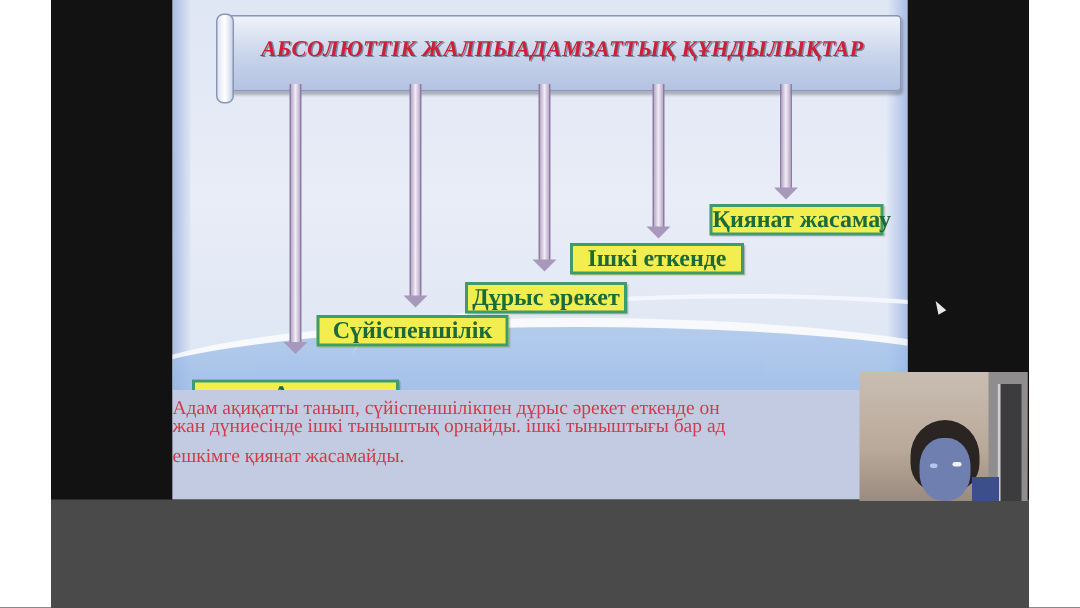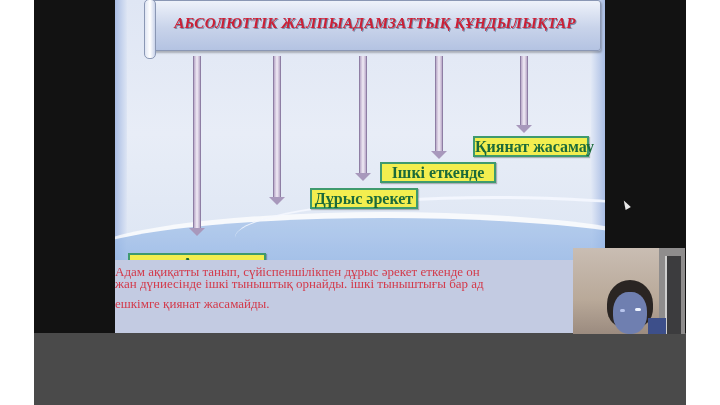--- a/index.html
+++ b/index.html
@@ -10,21 +10,21 @@
     .slide { position:absolute; left:115px; top:0; width:490px; height:333px;
              background: linear-gradient(180deg,#dfe6f4 0%,#e8edf7 40%,#dfe7f4 70%,#c9d8ef 100%); overflow:hidden; }
     .slide-left-band { position:absolute; left:0; top:0; width:12px; height:260px;
              background: linear-gradient(90deg,#a9bde4,#dde5f4); }
     .slide-right-band { position:absolute; right:0; top:0; width:14px; height:260px;
              background: linear-gradient(270deg,#a9bde4,#e2e9f6); }
     .swoosh1 { position:absolute; left:-40px; top:212px; width:620px; height:90px; border-radius:50%;
              border-top:6px solid #ffffff; background: linear-gradient(180deg,#a6c3ea,#7fa7e0); opacity:0.75; }
     .swoosh2 { position:absolute; left:120px; top:196px; width:520px; height:80px; border-radius:50%;
              border-top:3px solid #f5f8ff; background:transparent; opacity:0.9; }
-    .banner { position:absolute; left:34px; top:0; width:450px; height:49px;
+    .banner { position:absolute; left:34px; top:10px; width:450px; height:49px;
              background: linear-gradient(180deg,#eef2fa 0%,#c8d3ea 55%,#b4c3e2 100%);
              border:1px solid #8a97b4; border-radius:3px; box-shadow:1px 2px 2px rgba(0,0,0,0.25); }
     .scroll-roll { position:absolute; left:-6px; top:-2px; width:10px; height:58px;
              background: linear-gradient(90deg,#dfe5f3,#ffffff,#c9d3ea); border:1px solid #8a97b4; border-radius:5px; }
     .banner-title { position:absolute; left:8px; right:8px; top:14px; text-align:center;
              color:#cc2036; font-weight:bold; font-style:italic; font-size:15px; letter-spacing:0.3px;
              text-shadow: 1px 1px 0 #7a8aa8; white-space:nowrap; }
     .arrow { position:absolute; width:6px; background: linear-gradient(90deg,#b9a8c8,#f1ecf6,#b9a8c8);
              border-left:1px solid #8e7ea4; border-right:1px solid #8e7ea4; }
     .arrow::after { content:""; position:absolute; left:-5px; bottom:-7px; width:0; height:0;
@@ -63,20 +63,21 @@
     <div class="banner-title">АБСОЛЮТТІК  ЖАЛПЫАДАМЗАТТЫҚ ҚҰНДЫЛЫҚТАР</div>
   </div>
 
   <div class="arrow" style="left:78px; top:56px; height:173px;"></div>
   <div class="arrow" style="left:158px; top:56px; height:142px;"></div>
   <div class="arrow" style="left:244px; top:56px; height:118px;"></div>
   <div class="arrow" style="left:320px; top:56px; height:96px;"></div>
   <div class="arrow" style="left:405px; top:56px; height:70px;"></div>
 
   <div class="value-box" style="left:13px; top:253px; width:110px;padding-left:24px;">Ақиқат</div>
+  <div class="value-box" style="left:96px; top:210px; width:124px;">Сүйіспеншілік</div>
   <div class="value-box" style="left:195px; top:188px; width:104px;">Дұрыс әрекет</div>
   <div class="value-box" style="left:265px; top:162px; width:112px;">Ішкі еткенде</div>
   <div class="value-box" style="left:358px; top:136px; width:112px;">Қиянат жасамау</div>
 
   <div class="text-area">
     <div class="para" style="top:4px;">Адам ақиқатты танып, сүйіспеншілікпен дұрыс әрекет еткенде он</div>
     <div class="para" style="top:16px;">жан дүниесінде ішкі тыныштық орнайды. ішкі тыныштығы бар ад</div>
     <div class="para" style="top:36px;">ешкімге қиянат  жасамайды.</div>
   </div>
 </div>

